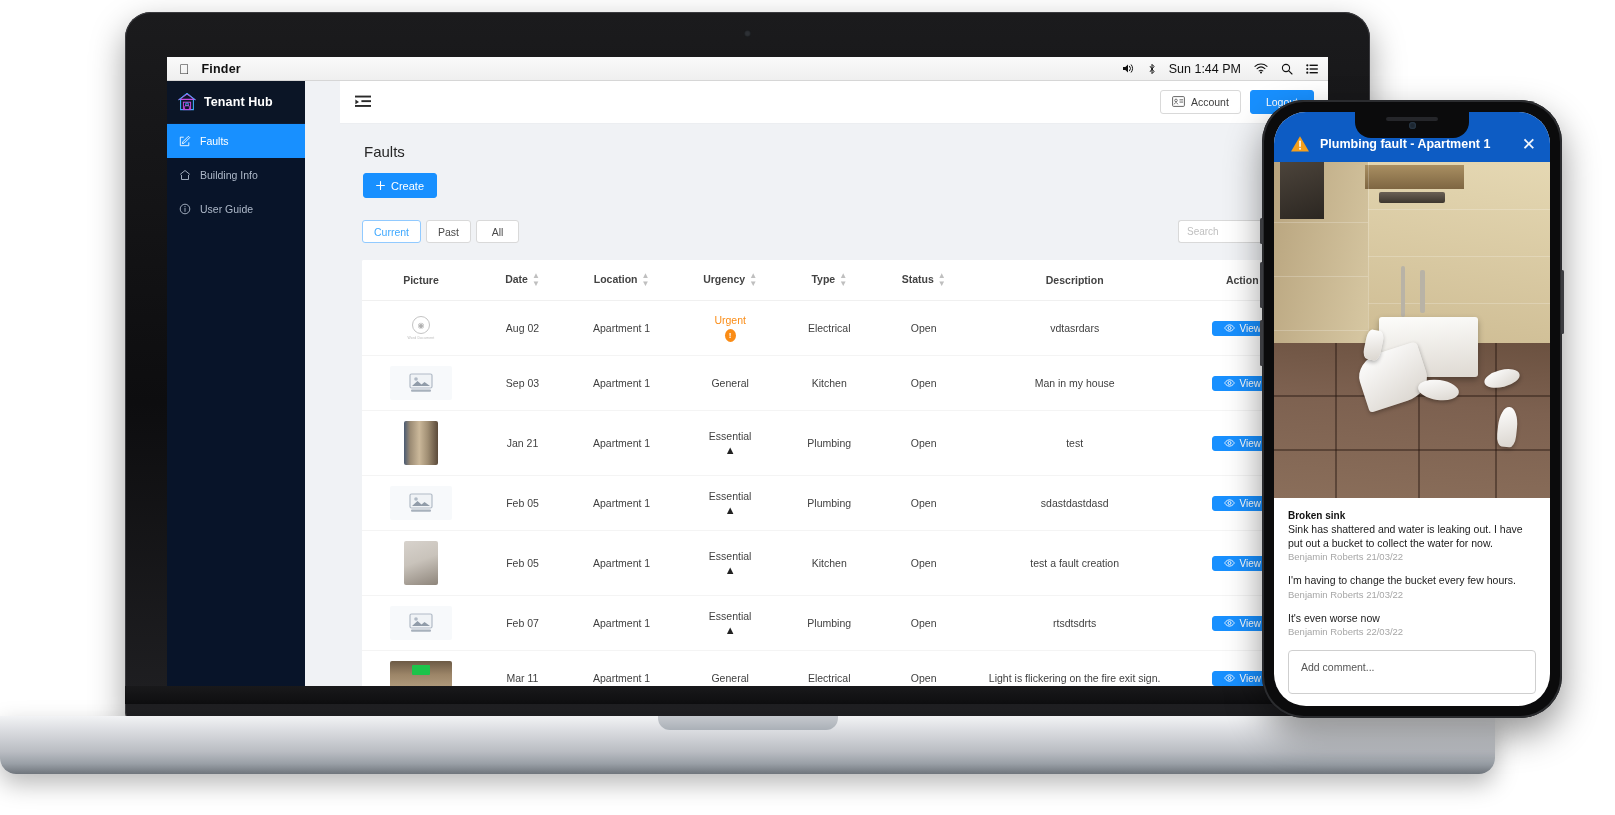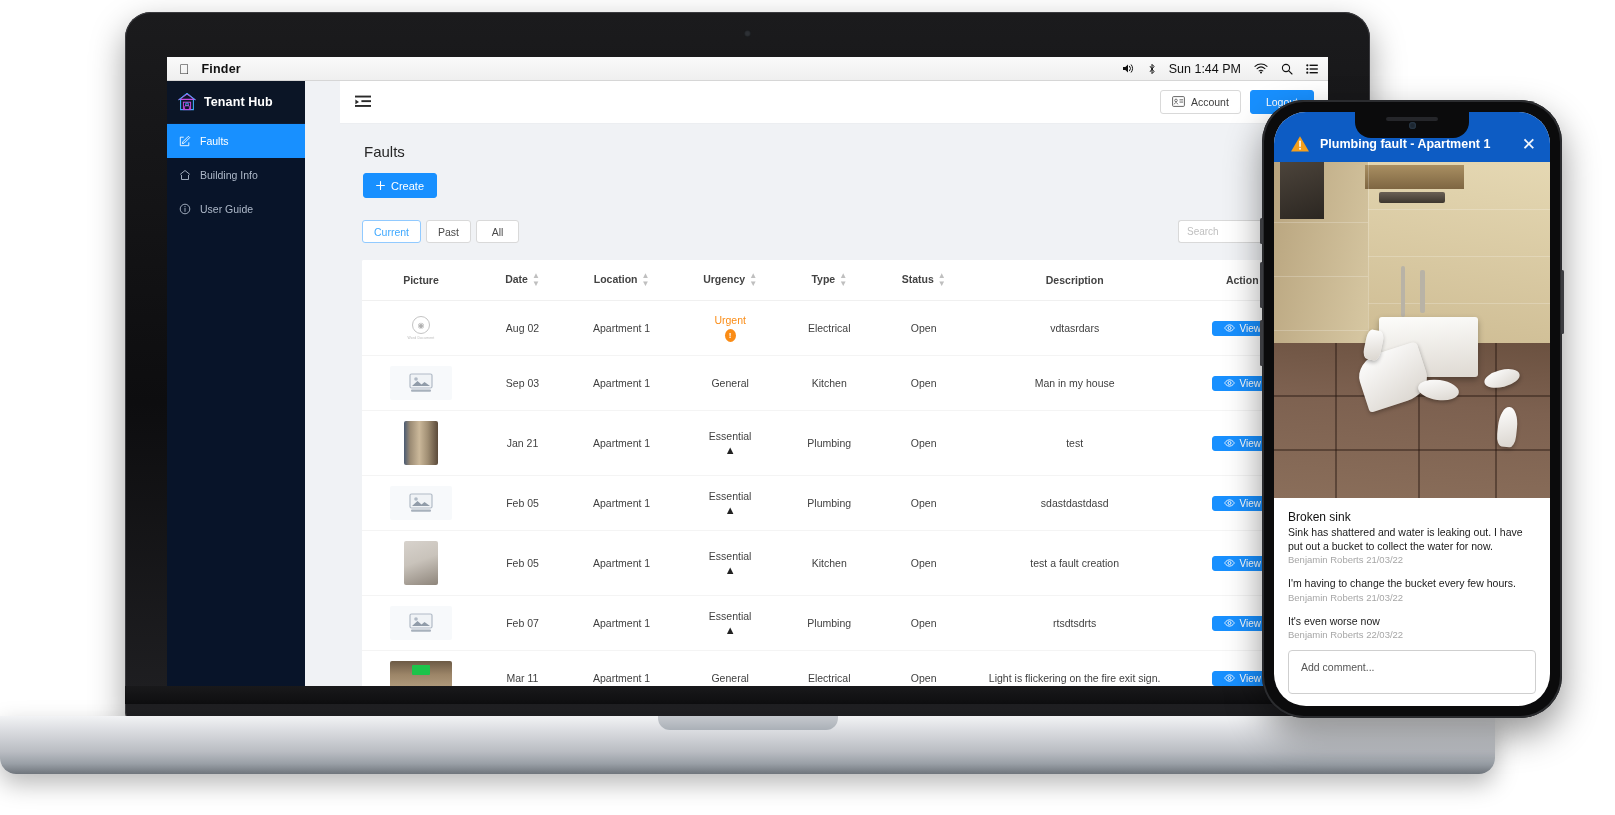--- a/index.html
+++ b/index.html
@@ -204,21 +204,21 @@
     box-shadow: 0 2px 4px rgba(0,0,0,.3); }
   .ph-photo .pipe { position:absolute; background:#b9b3a6; border-radius:2px; }
   .ph-photo .shelf { position:absolute; left:33%; top:1%; width:36%; height:7%;
     background: linear-gradient(180deg,#a98f62,#7e6642); }
   .ph-photo .bar { position:absolute; left:38%; top:9%; width:24%; height:3.2%;
     background: linear-gradient(180deg,#6a6055,#3d362e); border-radius:2px; }
   .ph-photo .mirror { position:absolute; left:2%; top:0; width:16%; height:17%;
     background: linear-gradient(160deg,#4c443b,#2b2621); }
 
   .ph-body { flex:1; padding:12px 14px 0 14px; overflow:hidden; }
-  .cm-title { font-size:12px; font-weight:normal; color:#111; }
+  .cm-title { font-size:10px; font-weight:bold; color:#111; }
   .cm-text { font-size:10.5px; color:#1a1a1a; line-height:1.35; margin-top:1px; }
   .cm-meta { font-size:9.5px; color:#a6a6a6; margin-top:1px; }
   .cm-block { margin-bottom:11px; }
   .ph-input {
     margin:4px 14px 0 14px; height:44px; border:1px solid #cfcfcf; border-radius:4px;
     padding:10px 12px; font-size:10.5px; color:#555; background:#fff;
     font-family:"Liberation Sans", sans-serif; resize:none; outline:none;
   }
   .ph-input::placeholder { color:#555; }
 </style>

